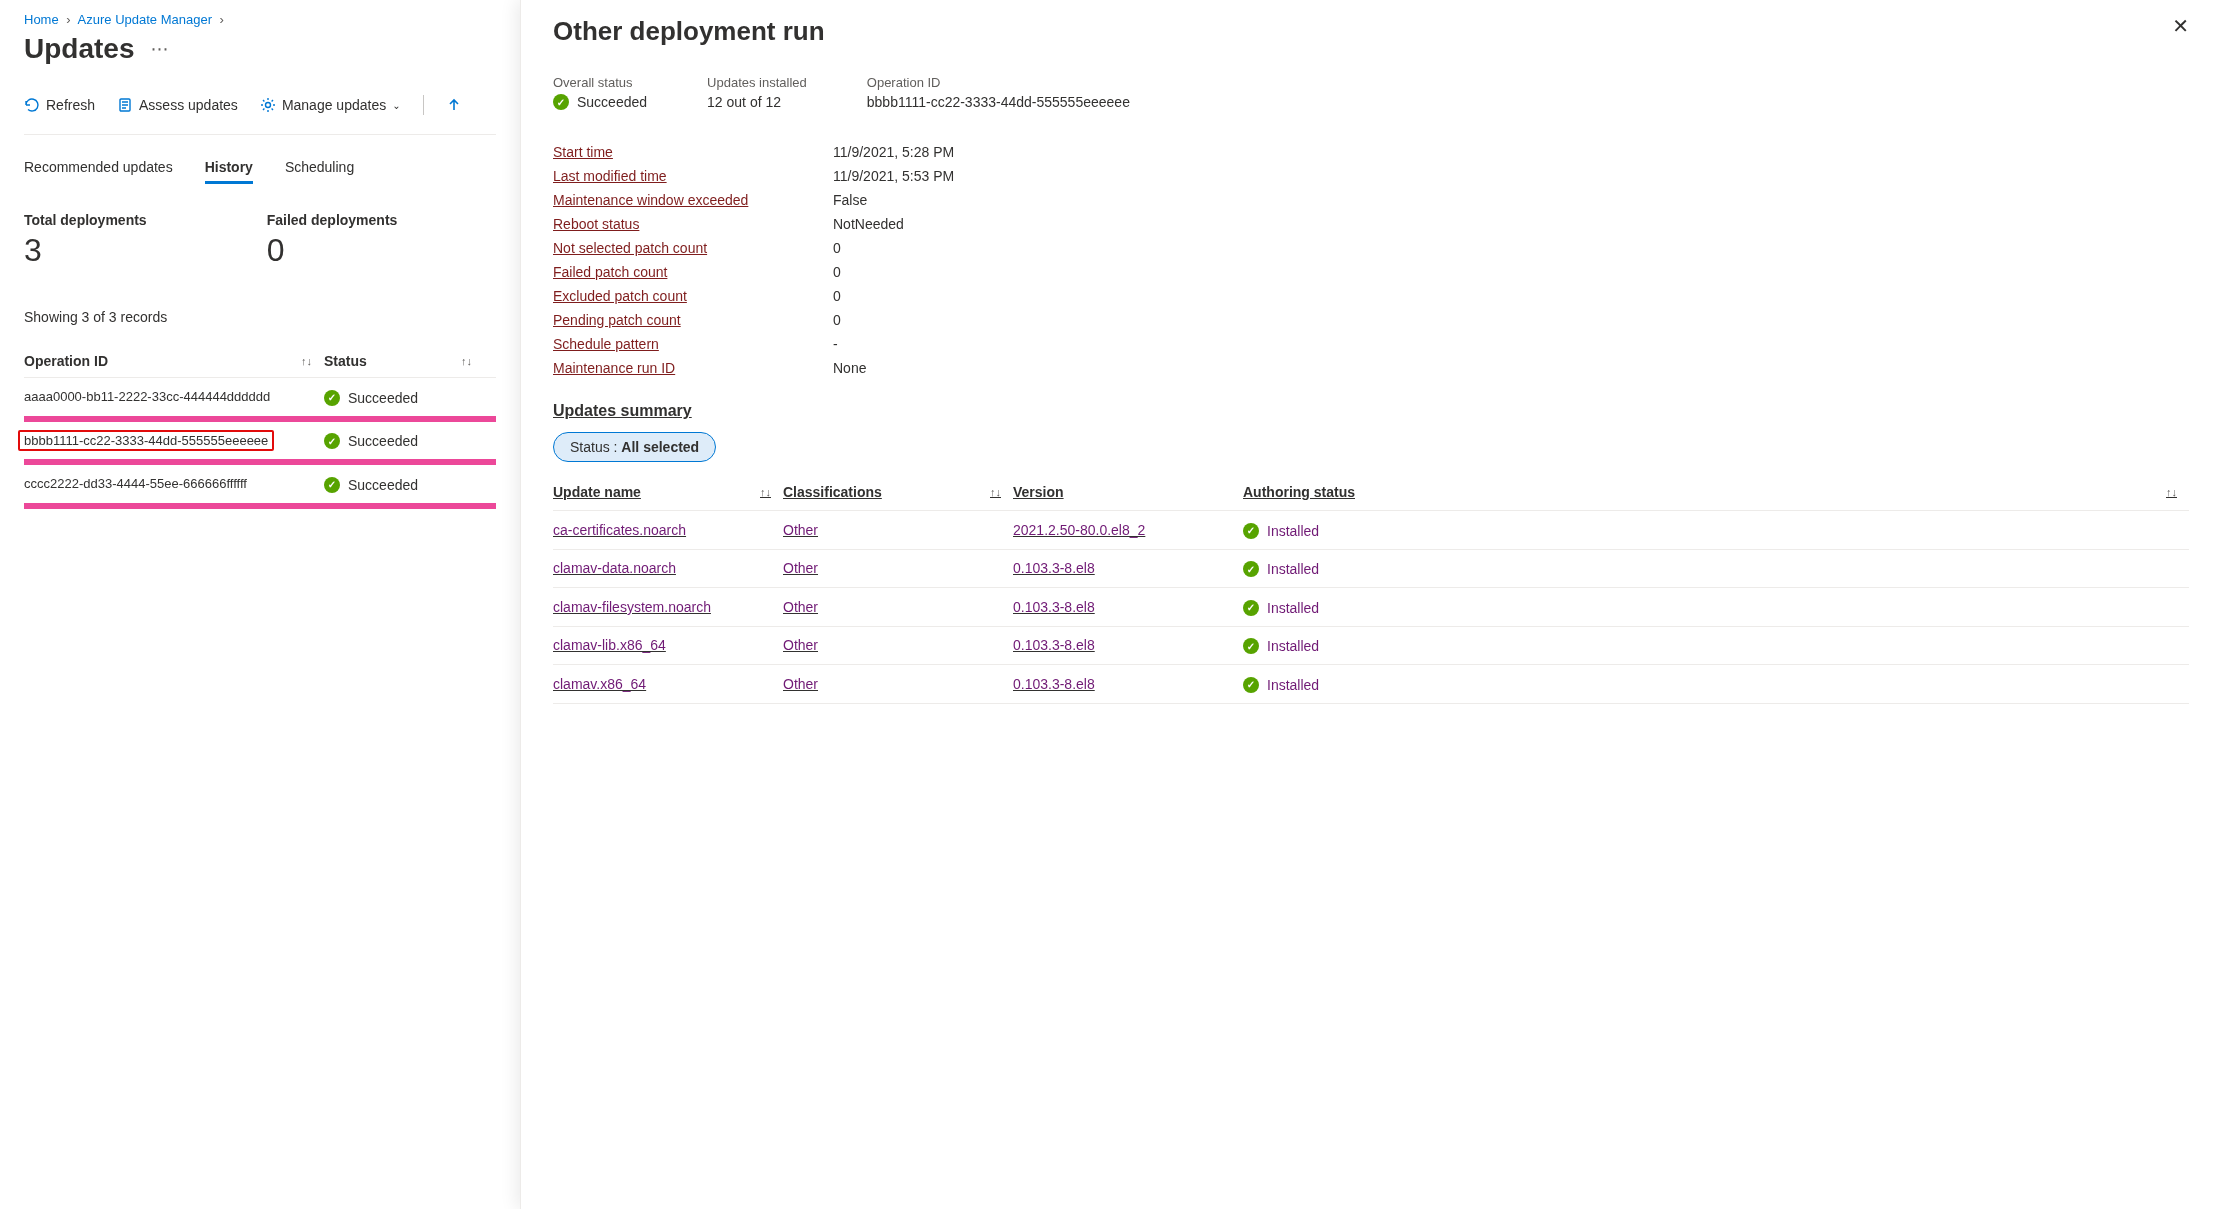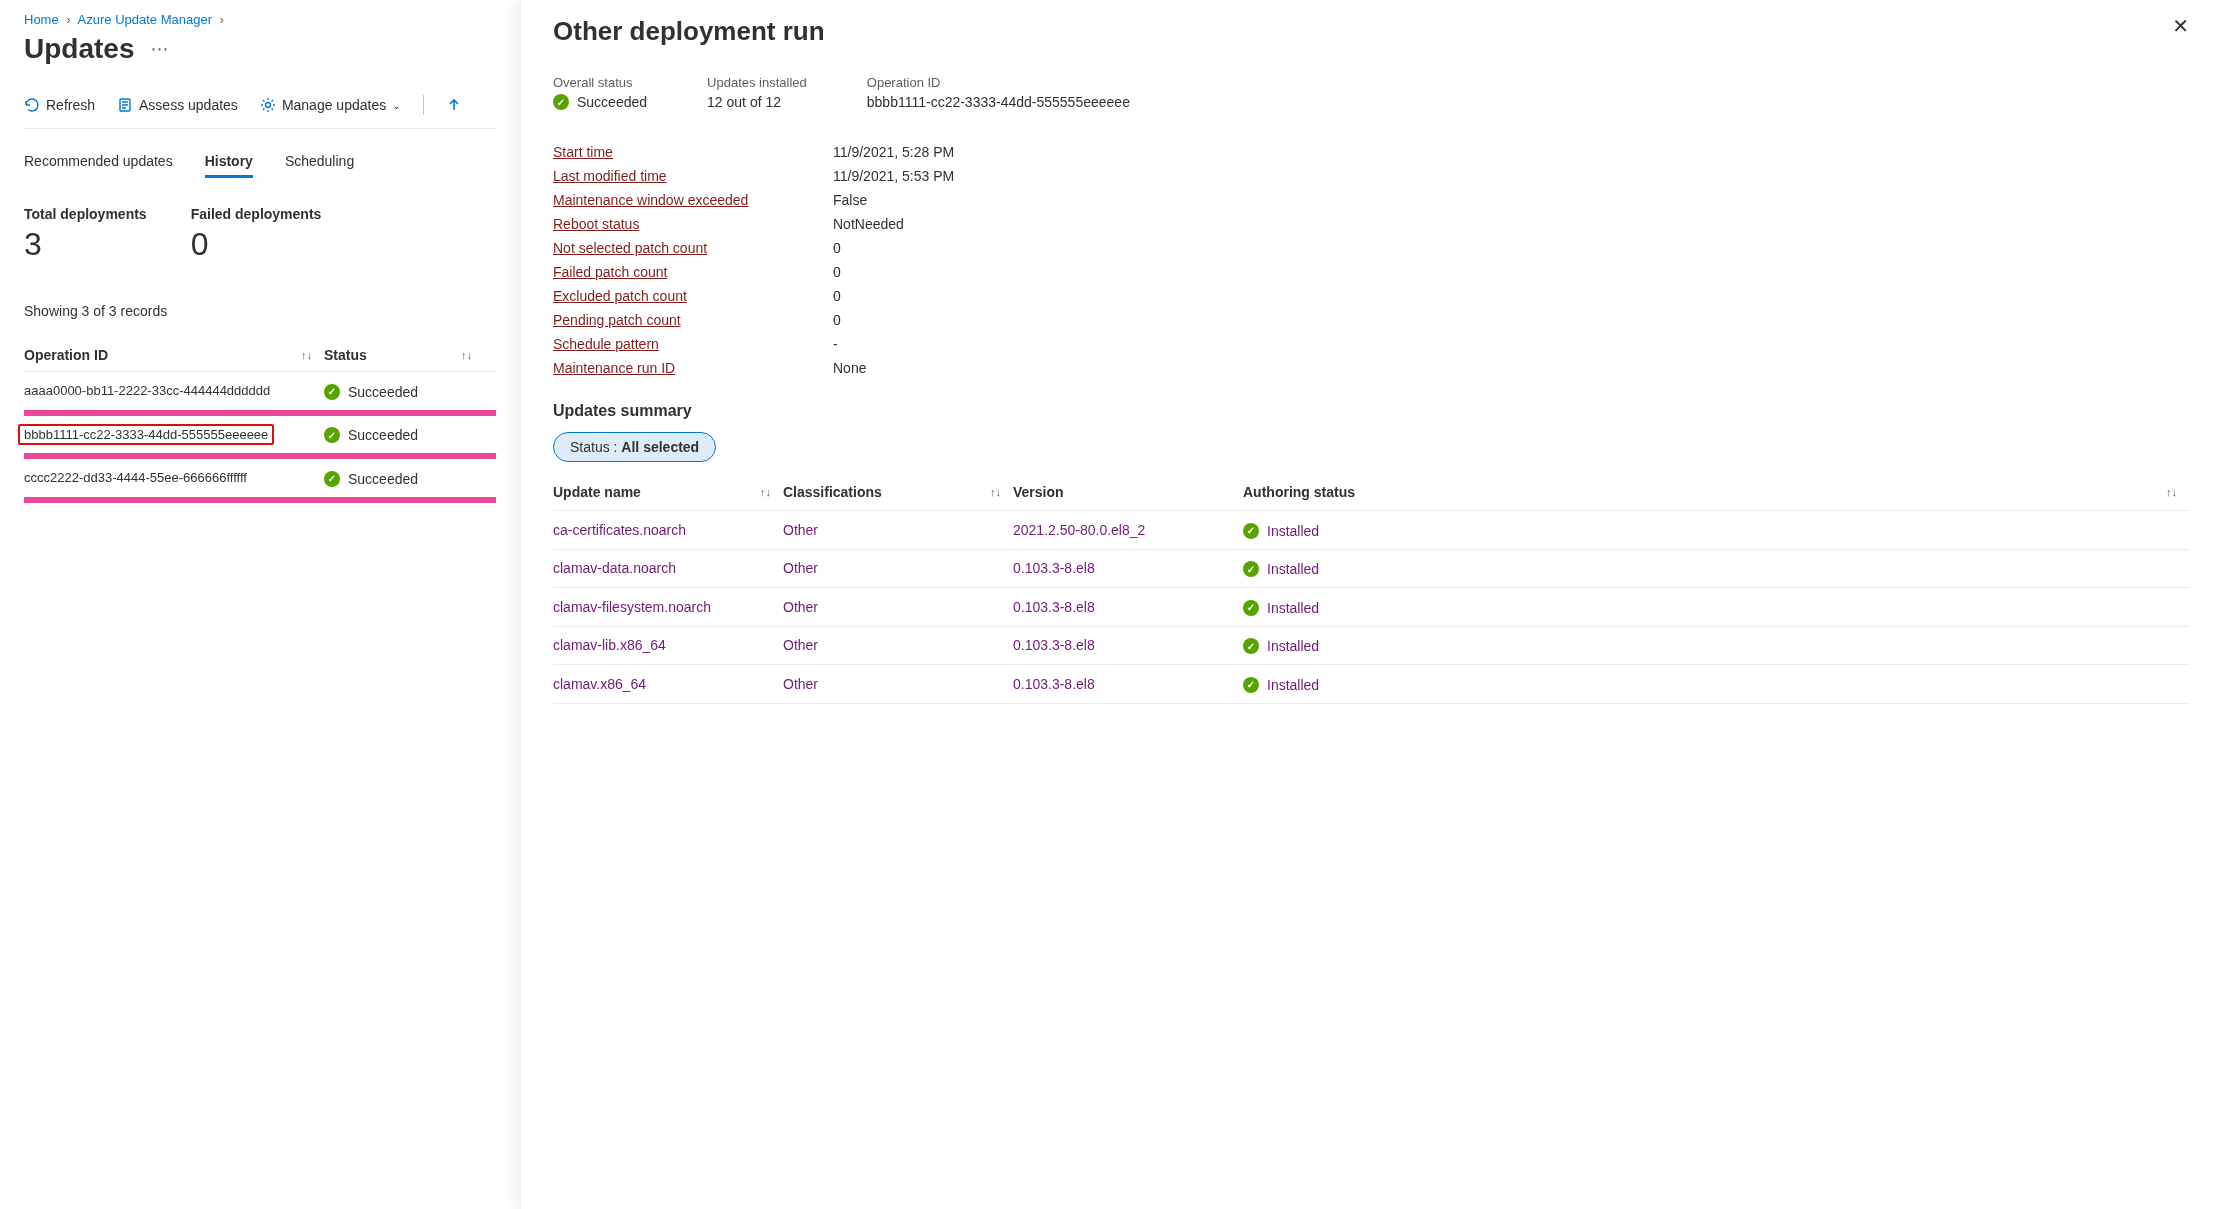--- a/index.html
+++ b/index.html
@@ -10,30 +10,30 @@
 .right-pane { flex: 1; padding: 16px 32px 0 32px; overflow-y: auto; position: relative; border-left: 1px solid #edebe9; box-shadow: -4px 0 16px rgba(0,0,0,0.08); }
 
 .breadcrumb { font-size: 13px; color: #0078d4; margin-bottom: 6px; }
 .breadcrumb span { color: #0078d4; cursor: pointer; }
 .breadcrumb .sep { color: #605e5c; margin: 0 4px; }
 
 .page-title-row { display: flex; align-items: center; gap: 16px; margin-bottom: 30px; }
 .page-title { font-size: 28px; font-weight: 600; color: #323130; }
 .more-dots { font-size: 18px; color: #605e5c; cursor: pointer; }
 
-.toolbar { display: flex; align-items: center; gap: 22px; color: #323130; border-bottom: 1px solid #edebe9; padding-bottom: 13px; margin-bottom: 24px; }
+.toolbar { display: flex; align-items: center; gap: 22px; color: #323130; border-bottom: 1px solid #edebe9; padding-bottom: 19px; margin-bottom: 24px; }
 .toolbar-item { display: inline-flex; align-items: center; gap: 6px; cursor: pointer; }
 .toolbar-item svg { width: 16px; height: 16px; }
 .toolbar-divider { width: 1px; height: 20px; background: #c8c6c4; }
 
 .tabs { display: flex; gap: 32px; border-bottom: none; margin-bottom: 28px; }
 .tab { cursor: pointer; padding-bottom: 6px; color: #323130; }
 .tab.active { font-weight: 700; border-bottom: 3px solid #0078d4; }
 
-.stats-row { display: flex; gap: 44px; margin-bottom: 40px; }
+.stats-row { display: flex; gap: 120px; margin-bottom: 40px; }
 .stat-label { font-weight: 600; margin-bottom: 4px; }
 .stat-value { font-size: 32px; font-weight: 400; }
 
 .pills-row { display: flex; gap: 16px; margin-bottom: 16px; flex-wrap: wrap; }
 .pill { background: #deecf9; border-radius: 16px; padding: 6px 14px; font-size: 13px; color: #323130; cursor: pointer; }
 .pill b { font-weight: 600; }
 
 .records-count { margin-bottom: 20px; color: #323130; }
 
 .grid-header { display: flex; padding: 8px 0; border-bottom: 1px solid #edebe9; }
@@ -59,21 +59,21 @@
 .ov-item .ov-value { color: #323130; font-size: 14px; }
 .ov-status { display: flex; align-items: center; gap: 8px; }
 
 .section-title { font-weight: 600; font-size: 16px; margin-bottom: 12px; margin-top: 6px; }
 
 .summary-table { width: 100%; }
 .summary-row { display: flex; padding: 4px 0; }
 .summary-label { width: 280px; color: #7f1d1d; text-decoration: underline; }
 .summary-value { color: #323130; }
 
-.updates-section { margin-top: 22px; }
+.updates-section { margin-top: 22px; text-decoration: underline; }
 .status-pill { display: inline-block; border: 1px solid #0078d4; background: #deecf9; border-radius: 16px; padding: 6px 16px; margin-bottom: 12px; cursor: pointer; }
 .status-pill b { font-weight: 600; }
 
 .upd-header { display: flex; padding: 10px 0; border-bottom: 1px solid #edebe9; }
 .upd-header .ucol { font-weight: 600; display: flex; align-items: center; }
 .ucol-name { width: 230px; }
 .ucol-class { width: 230px; }
 .ucol-ver { width: 230px; }
 .ucol-auth { flex: 1; }
 

